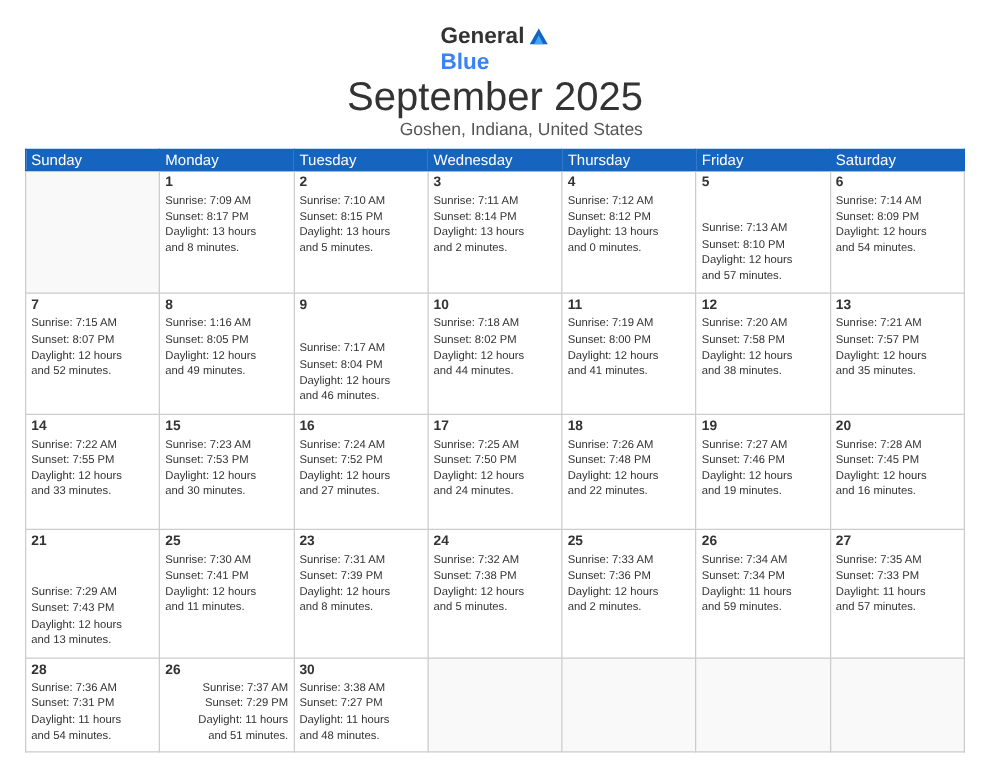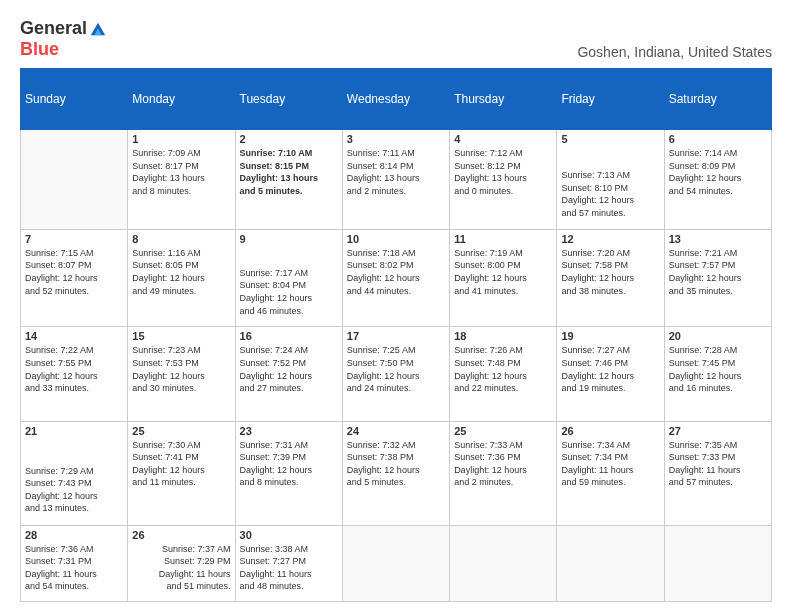--- a/index.html
+++ b/index.html
@@ -13,37 +13,38 @@
     .page {
       width: 792px;
       height: 612px;
       padding: 18px 20px 10px 20px;
       display: flex;
       flex-direction: column;
     }
     .header {
       display: flex;
       justify-content: space-between;
-      align-items: flex-end;
+      align-items: center;
       margin-bottom: 8px;
+      flex-direction: column;
     }
     .logo {
       display: flex;
       flex-direction: column;
       align-items: flex-start;
     }
     .logo-text {
       display: flex;
       align-items: center;
       font-size: 18px;
       font-weight: bold;
       color: #333;
     }
     .logo-general { color: #333; font-size: 18px; font-weight: bold; }
-    .logo-blue { color: #ef4444; font-size: 18px; font-weight: bold; }
+    .logo-blue { color: #3b82f6; font-size: 18px; font-weight: bold; }
     .logo-icon {
       width: 18px;
       height: 18px;
       margin-left: 2px;
     }
     .title-block {
       text-align: right;
     }
     .main-title {
       font-size: 32px;
@@ -63,21 +64,21 @@
     }
     table {
       width: 100%;
       border-collapse: collapse;
       table-layout: fixed;
     }
     thead th {
       background: #1565c0;
       color: #fff;
       font-size: 12px;
-      padding: 23px 4px;
+      padding: 1px 4px;
       text-align: left;
       border: 1px solid #1565c0;
       font-weight: normal;
     }
     tbody td {
       vertical-align: top;
       border: 1px solid #ccc;
       padding: 3px 4px;
       font-size: 9.5px;
       color: #333;
@@ -112,20 +113,21 @@
         <svg class="logo-icon" viewBox="0 0 20 18" xmlns="http://www.w3.org/2000/svg">
           <polygon points="2,16 10,2 18,16" fill="#1565c0"></polygon>
           <polygon points="6,16 14,16 10,8" fill="#42a5f5"></polygon>
         </svg>
       </div>
       <div>
         <span class="logo-blue">Blue</span>
       </div>
     </div>
     <div class="title-block">
+      <div class="main-title">September 2025</div>
       <div class="subtitle">Goshen, Indiana, United States</div>
     </div>
   </div>
 
   <table class="calendar">
     <thead>
       <tr>
         <th>Sunday</th>
         <th>Monday</th>
         <th>Tuesday</th>
@@ -140,21 +142,21 @@
           <td class="empty-cell"></td>
           <td>
             <span class="day-num">1</span>
             <div class="day-info" style="white-space: pre-line;">Sunrise: 7:09 AM
 Sunset: 8:17 PM
 Daylight: 13 hours
 and 8 minutes.</div>
           </td>
           <td>
             <span class="day-num">2</span>
-            <div class="day-info" style="white-space: pre-line; font-weight: bold;">Sunrise: 7:10 AM
+            <div class="day-info" style="white-space: pre-line;">Sunrise: 7:10 AM
 Sunset: 8:15 PM
 Daylight: 13 hours
 and 5 minutes.</div>
           </td>
           <td>
             <span class="day-num">3</span>
             <div class="day-info" style="white-space: pre-line;">Sunrise: 7:11 AM
 Sunset: 8:14 PM
 Daylight: 13 hours
 and 2 minutes.</div>

